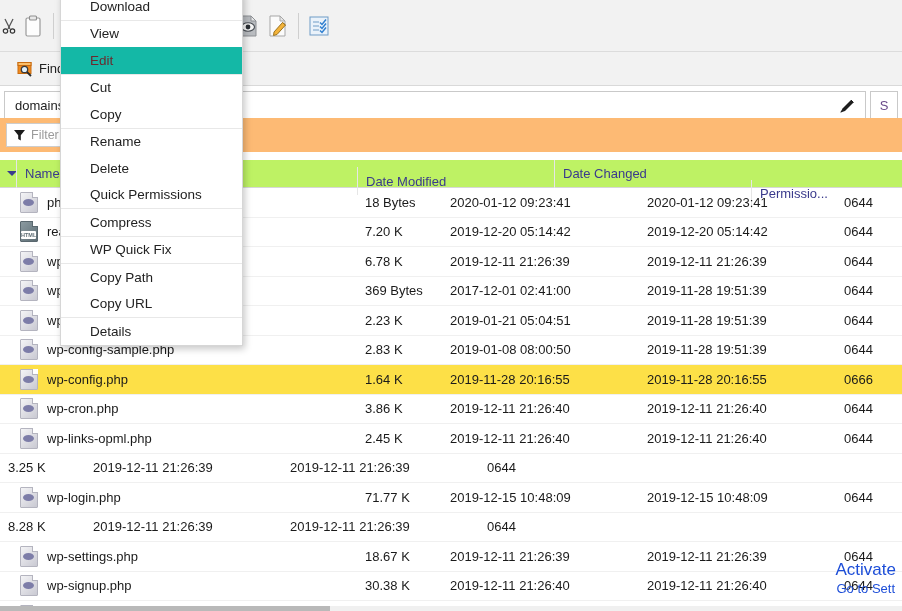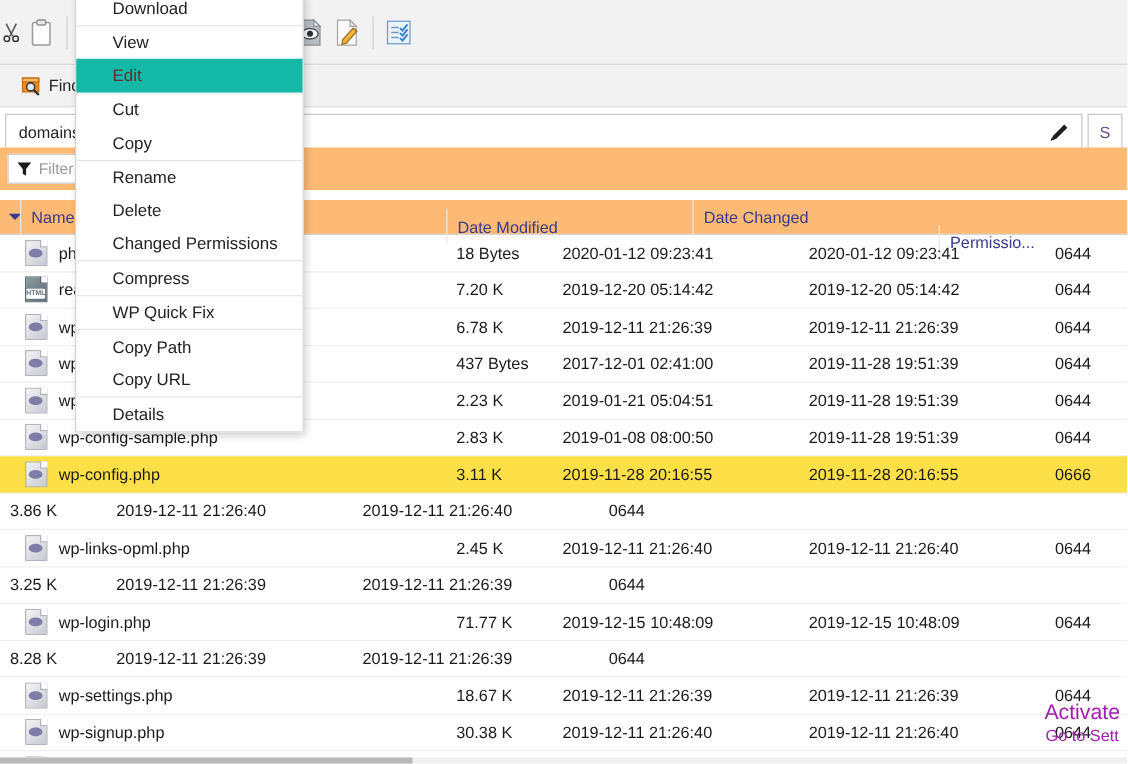--- a/index.html
+++ b/index.html
@@ -66,21 +66,21 @@
   }
   .filter-field{
     width:115px;height:24px;border:1px solid #cdcdcd;background:#fff;
     display:flex;align-items:center;gap:5px;padding:0 6px;box-sizing:border-box;
   }
   .filter-ph{color:#9b9b9b;font-size:12.5px;}
 
   
   .thead{
     position:absolute;left:0;top:160px;width:902px;height:28px;
-    background:#fdba74;border-bottom:1px solid #d7d7d7;box-sizing:border-box;
+    background:#bef264;border-bottom:1px solid #d7d7d7;box-sizing:border-box;
     display:flex;align-items:center;
   }
   .th{
     color:#3a3a8c;font-size:13px;box-sizing:border-box;
     height:28px;display:flex;align-items:center;
     border-left:1px solid #e6e6e6;padding-left:8px;overflow:hidden;white-space:nowrap;
   }
   .th.first{border-left:none;}
   .th-sortbox{
     width:16px;height:28px;display:flex;align-items:center;justify-content:center;
@@ -143,21 +143,21 @@
     height:26.5px;display:flex;align-items:center;
     padding-left:29px;font-size:13.5px;color:#222;box-sizing:border-box;
   }
   .mi.hl{background:#14b8a6;color:#6a2a2f;}
   .mgroup{border-bottom:1px solid #e8e8e8;}
   .mgroup:last-child{border-bottom:none;}
 
   
   .watermark{
     position:absolute;right:6px;bottom:14px;text-align:center;
-    color:#a21caf;z-index:5;pointer-events:none;user-select:none;
+    color:#1d4ed8;z-index:5;pointer-events:none;user-select:none;
   }
   .wm1{font-size:17px;line-height:20px;white-space:nowrap;}
   .wm2{font-size:13px;line-height:17px;white-space:nowrap;}
 
   
   .hscroll{
     position:absolute;left:0;bottom:0;width:902px;height:5px;background:#f0f0f0;
   }
   .hscroll .thumb{position:absolute;left:0;top:0;height:5px;width:330px;background:#b9b9b9;}
 </style>
@@ -350,21 +350,21 @@
       </div>
       <div class="row">
         <div class="cell c-name">
           <span class="ficon">
             <span class="sheet"></span>
             <span class="fold"></span>
             <span class="badge"></span>
           </span>
           <span>wp-blog-header.php</span>
         </div>
-        <div class="cell c-size">437 Bytes</div>
+        <div class="cell c-size">369 Bytes</div>
         <div class="cell c-mod">2017-12-01 02:41:00</div>
         <div class="cell c-chg">2019-11-28 19:51:39</div>
         <div class="cell c-perm">0644</div>
       </div>
       <div class="row">
         <div class="cell c-name">
           <span class="ficon">
             <span class="sheet"></span>
             <span class="fold"></span>
             <span class="badge"></span>
@@ -392,26 +392,34 @@
       </div>
       <div class="row sel">
         <div class="cell c-name">
           <span class="ficon">
             <span class="sheet"></span>
             <span class="fold"></span>
             <span class="badge"></span>
           </span>
           <span>wp-config.php</span>
         </div>
-        <div class="cell c-size">3.11 K</div>
+        <div class="cell c-size">1.64 K</div>
         <div class="cell c-mod">2019-11-28 20:16:55</div>
         <div class="cell c-chg">2019-11-28 20:16:55</div>
         <div class="cell c-perm">0666</div>
       </div>
       <div class="row">
+        <div class="cell c-name">
+          <span class="ficon">
+            <span class="sheet"></span>
+            <span class="fold"></span>
+            <span class="badge"></span>
+          </span>
+          <span>wp-cron.php</span>
+        </div>
         <div class="cell c-size">3.86 K</div>
         <div class="cell c-mod">2019-12-11 21:26:40</div>
         <div class="cell c-chg">2019-12-11 21:26:40</div>
         <div class="cell c-perm">0644</div>
       </div>
       <div class="row">
         <div class="cell c-name">
           <span class="ficon">
             <span class="sheet"></span>
             <span class="fold"></span>
@@ -505,21 +513,21 @@
         <div class="mi">View</div>
         <div class="mi hl">Edit</div>
       </div>
       <div class="mgroup">
         <div class="mi">Cut</div>
         <div class="mi">Copy</div>
       </div>
       <div class="mgroup">
         <div class="mi">Rename</div>
         <div class="mi">Delete</div>
-        <div class="mi">Changed Permissions</div>
+        <div class="mi">Quick Permissions</div>
       </div>
       <div class="mgroup">
         <div class="mi">Compress</div>
       </div>
       <div class="mgroup">
         <div class="mi">WP Quick Fix</div>
       </div>
       <div class="mgroup">
         <div class="mi">Copy Path</div>
         <div class="mi">Copy URL</div>

